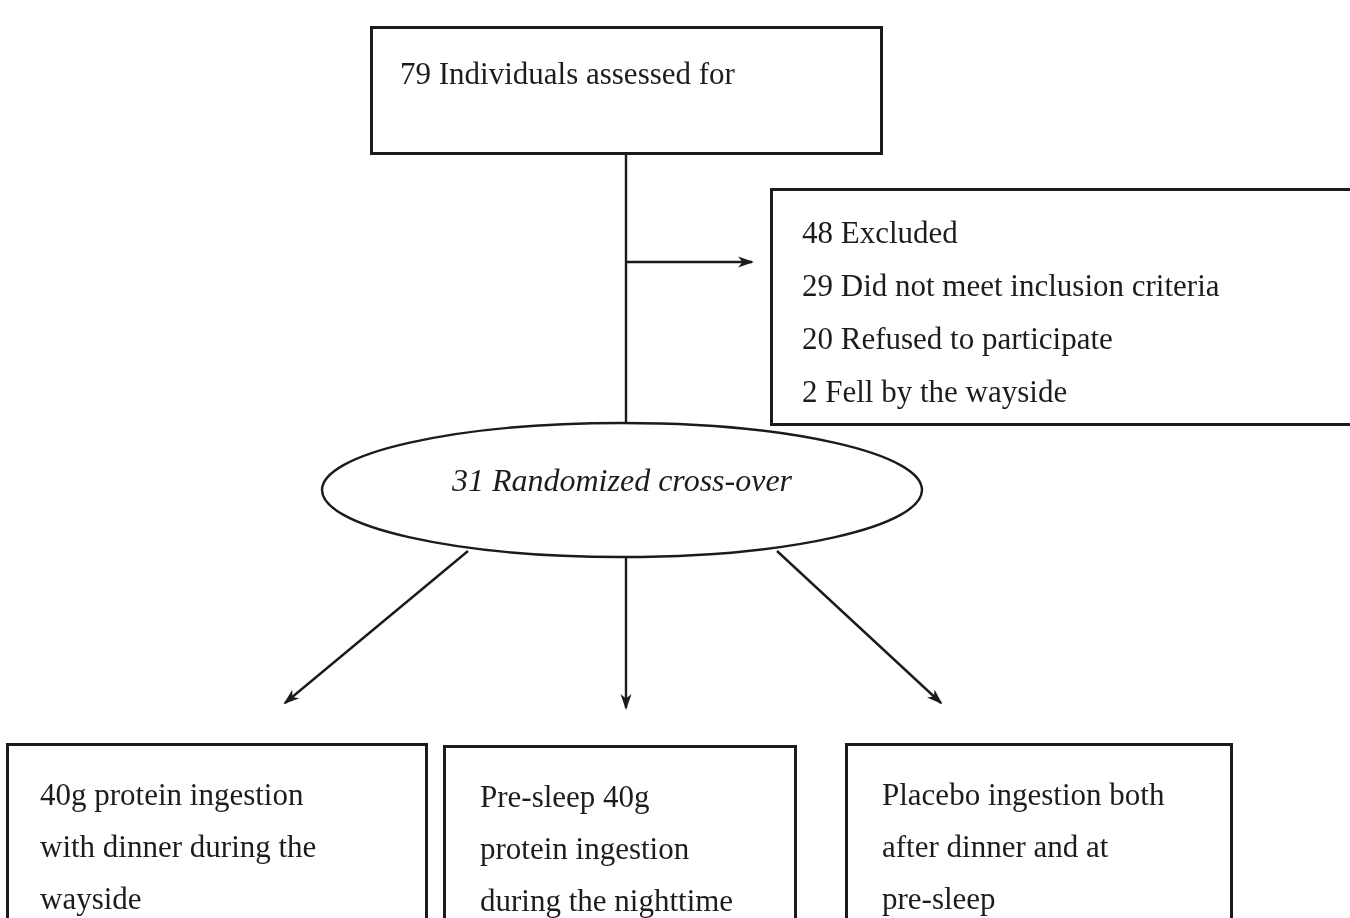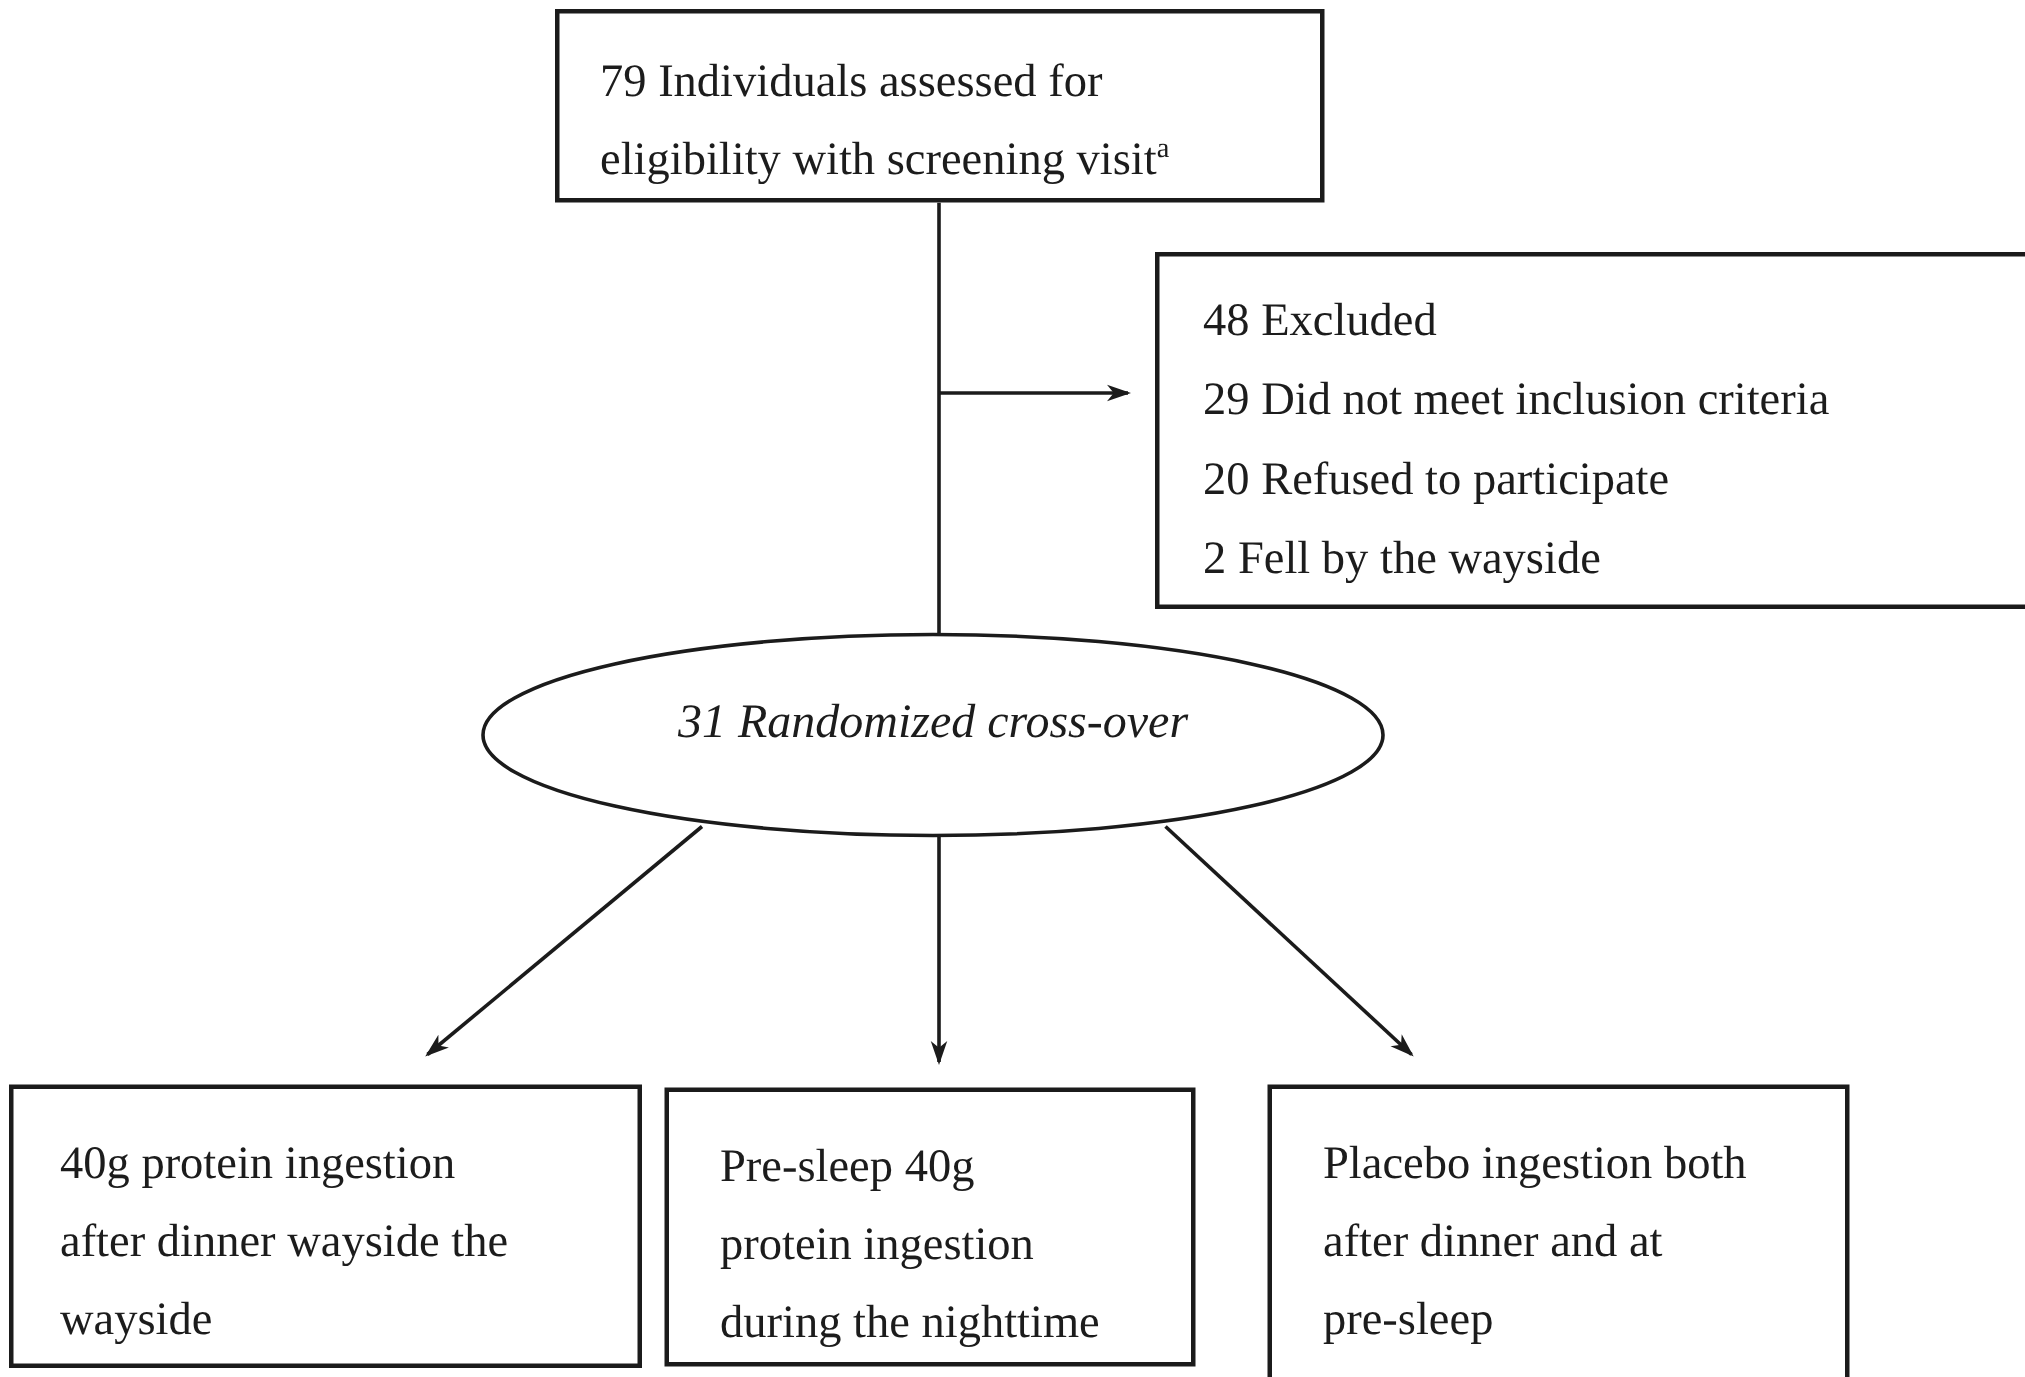--- a/index.html
+++ b/index.html
@@ -15,20 +15,21 @@
     position:absolute;left:0;top:0;width:1350px;height:918px;
   }
   .node{
     position:absolute;
     box-sizing:border-box;
     border:3px solid #1b1b1b;
     background:#ffffff;
     font-size:31px;
     line-height:52px;
     color:#1c1c1c;
+    margin-top:20px;
   }
   .ln{white-space:nowrap;}
   .node-assessed{left:370px;top:6px;width:513px;height:129px;padding:19px 10px 0 27px;}
   .node-excluded{left:770px;top:168px;width:605px;height:238px;padding:15px 10px 0 29px;line-height:53px;}
   .node-arm{top:723px;height:189px;padding:23px 0 0 31px;}
   .node-arm1{left:6px;width:422px;}
   .node-arm2{left:443px;top:725px;width:354px;height:186px;padding-left:34px;}
   .node-arm3{left:845px;width:388px;height:235px;padding-left:34px;}
   .ellipse-label{
     position:absolute;left:322px;top:425px;width:600px;height:110px;
@@ -51,35 +52,34 @@
     <line x1="626" y1="135" x2="626" y2="424" stroke="#1b1b1b" stroke-width="2.4"></line>
     <line x1="626" y1="262" x2="752" y2="262" stroke="#1b1b1b" stroke-width="2.4" marker-end="url(#arrow)"></line>
     <ellipse cx="622" cy="490" rx="300" ry="67" fill="#ffffff" stroke="#1b1b1b" stroke-width="2.4"></ellipse>
     <line x1="468" y1="551" x2="285" y2="703" stroke="#1b1b1b" stroke-width="2.4" marker-end="url(#arrow)"></line>
     <line x1="626" y1="557" x2="626" y2="708" stroke="#1b1b1b" stroke-width="2.4" marker-end="url(#arrow)"></line>
     <line x1="777" y1="551" x2="941" y2="703" stroke="#1b1b1b" stroke-width="2.4" marker-end="url(#arrow)"></line>
   </svg>
 
   <div class="node node-assessed">
     <div class="ln">79 Individuals assessed for</div>
-    <div class="ln"><span>eligibility with screening visit</span><sup class="fn">a</sup></div>
   </div>
 
   <div class="node node-excluded">
     <div class="ln">48 Excluded</div>
     <div class="ln">29 Did not meet inclusion criteria</div>
     <div class="ln">20 Refused to participate</div>
     <div class="ln">2 Fell by the wayside</div>
   </div>
 
   <div class="ellipse-label">31 Randomized cross-over</div>
 
   <div class="node node-arm node-arm1">
     <div class="ln">40g protein ingestion</div>
-    <div class="ln">after dinner wayside the</div>
+    <div class="ln">with dinner during the</div>
     <div class="ln">wayside</div>
   </div>
 
   <div class="node node-arm node-arm2">
     <div class="ln">Pre-sleep 40g</div>
     <div class="ln">protein ingestion</div>
     <div class="ln">during the nighttime</div>
   </div>
 
   <div class="node node-arm node-arm3">

